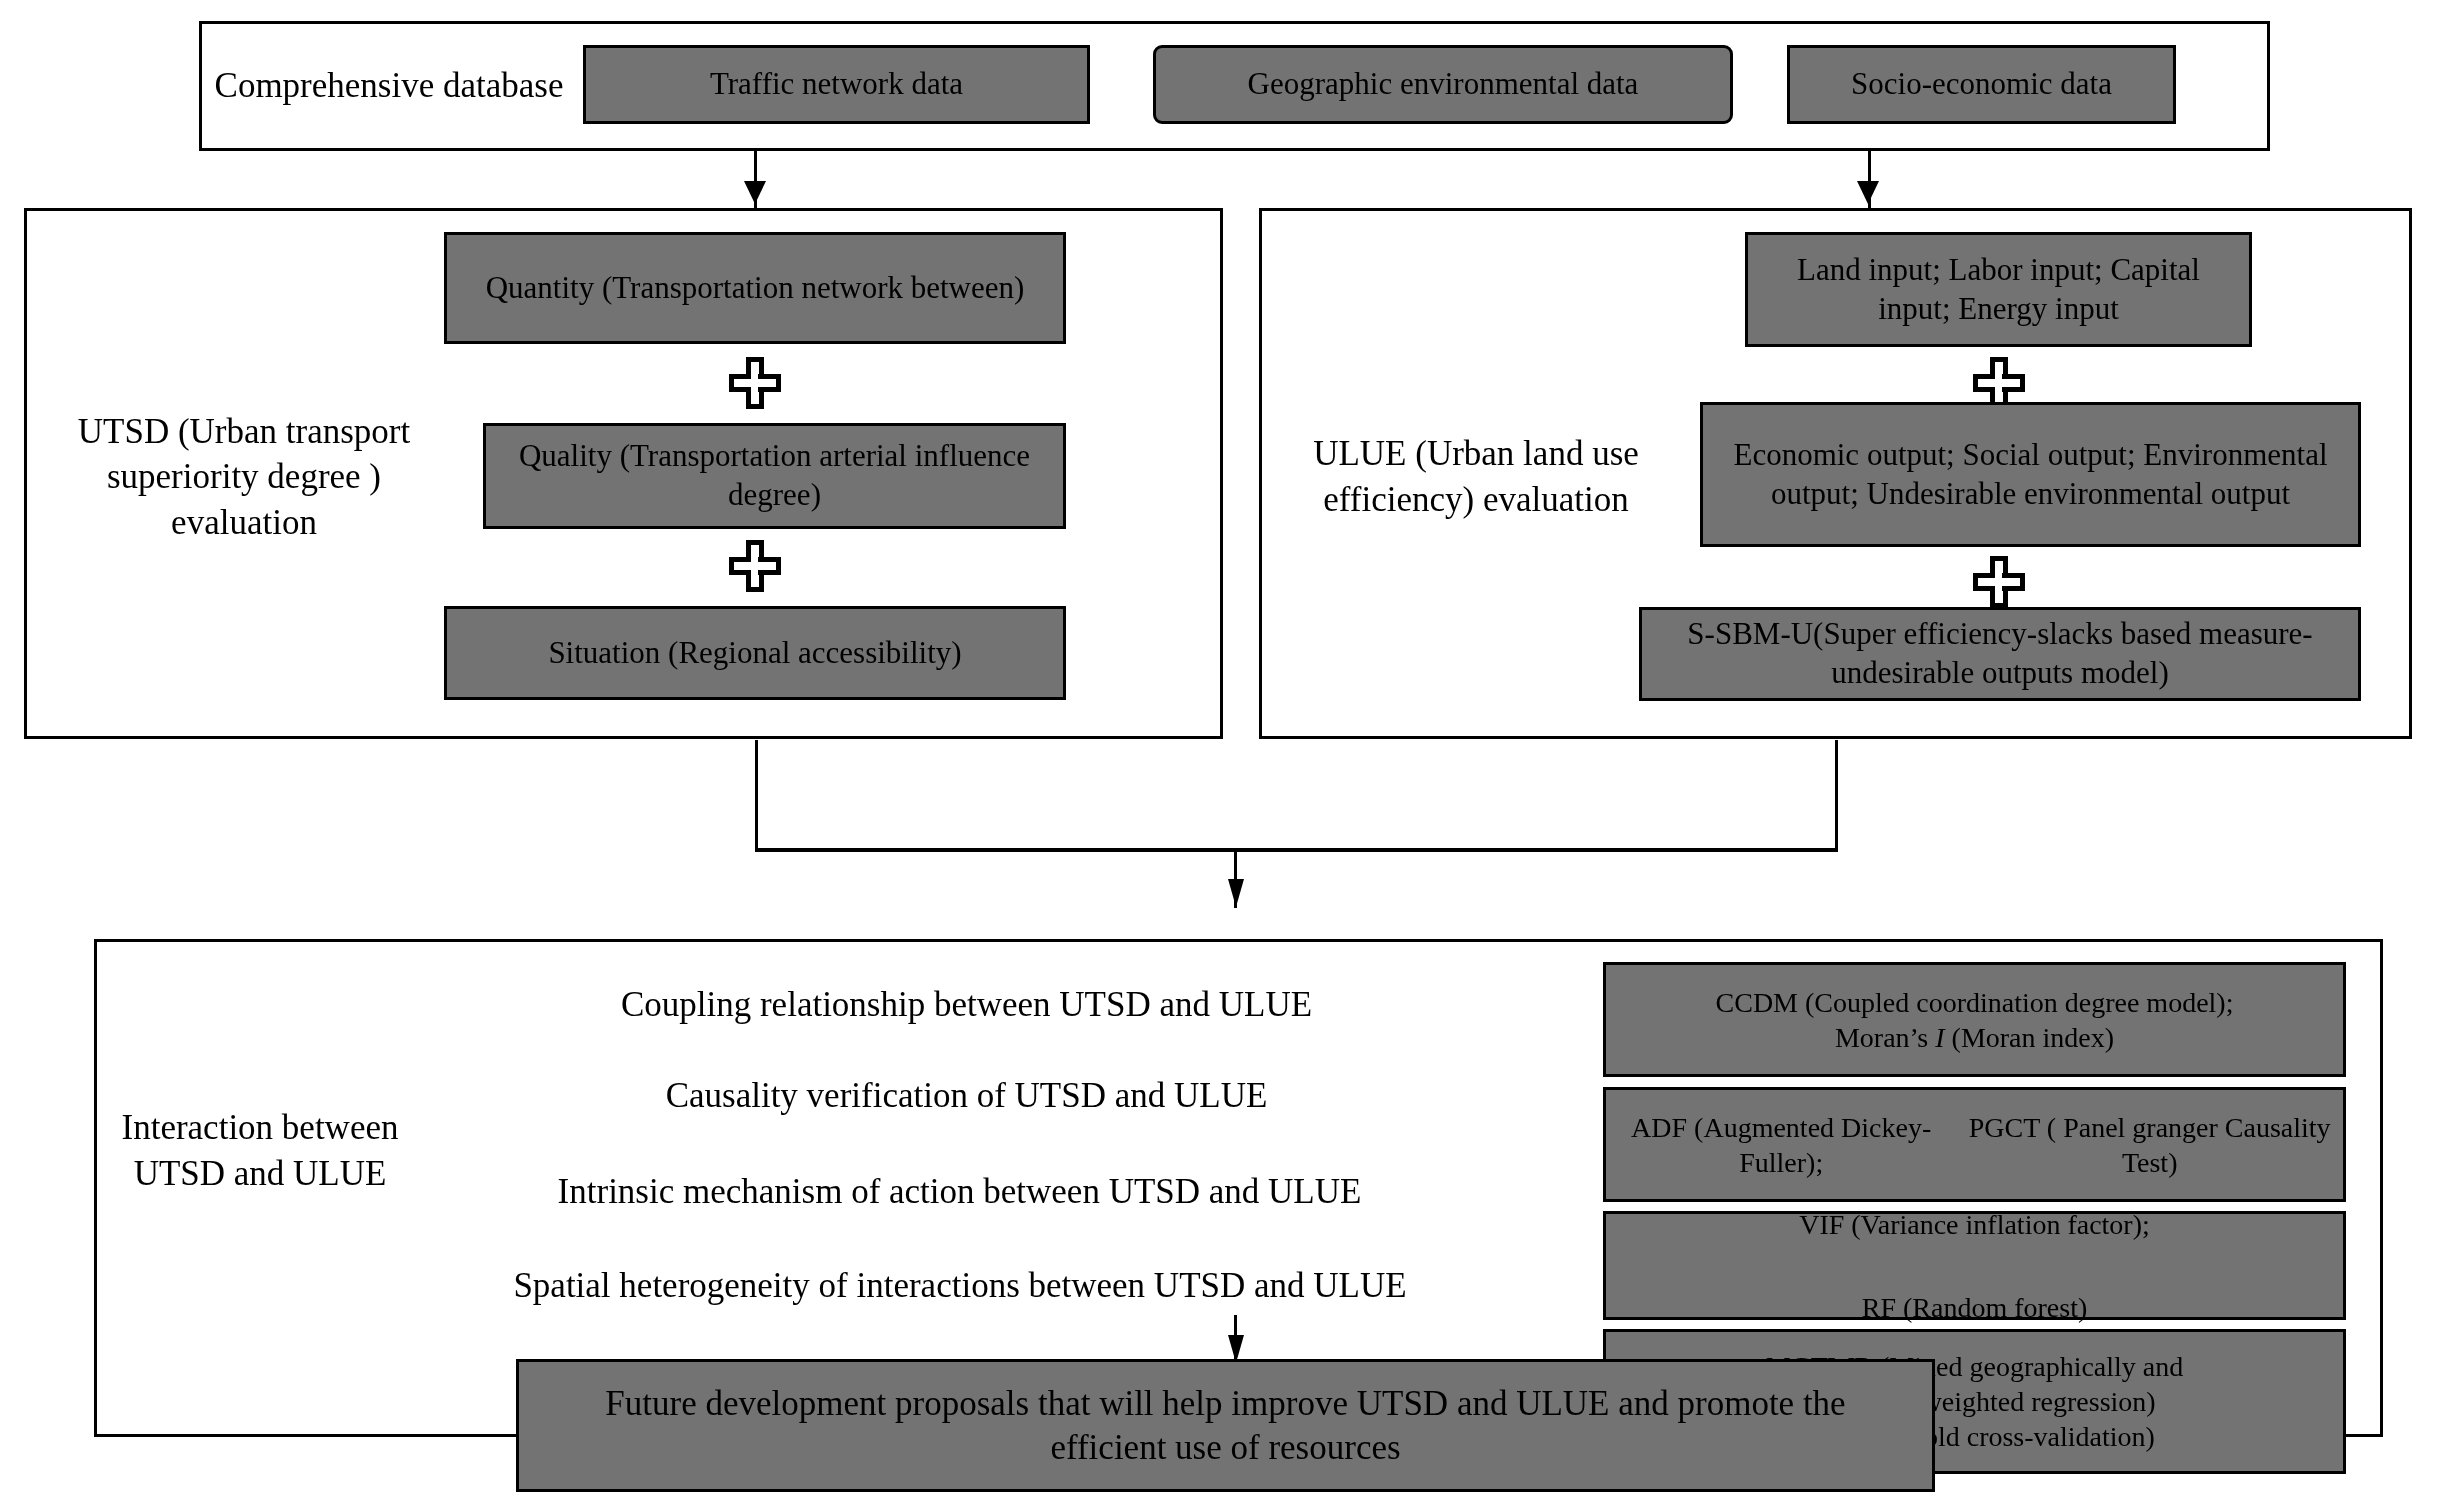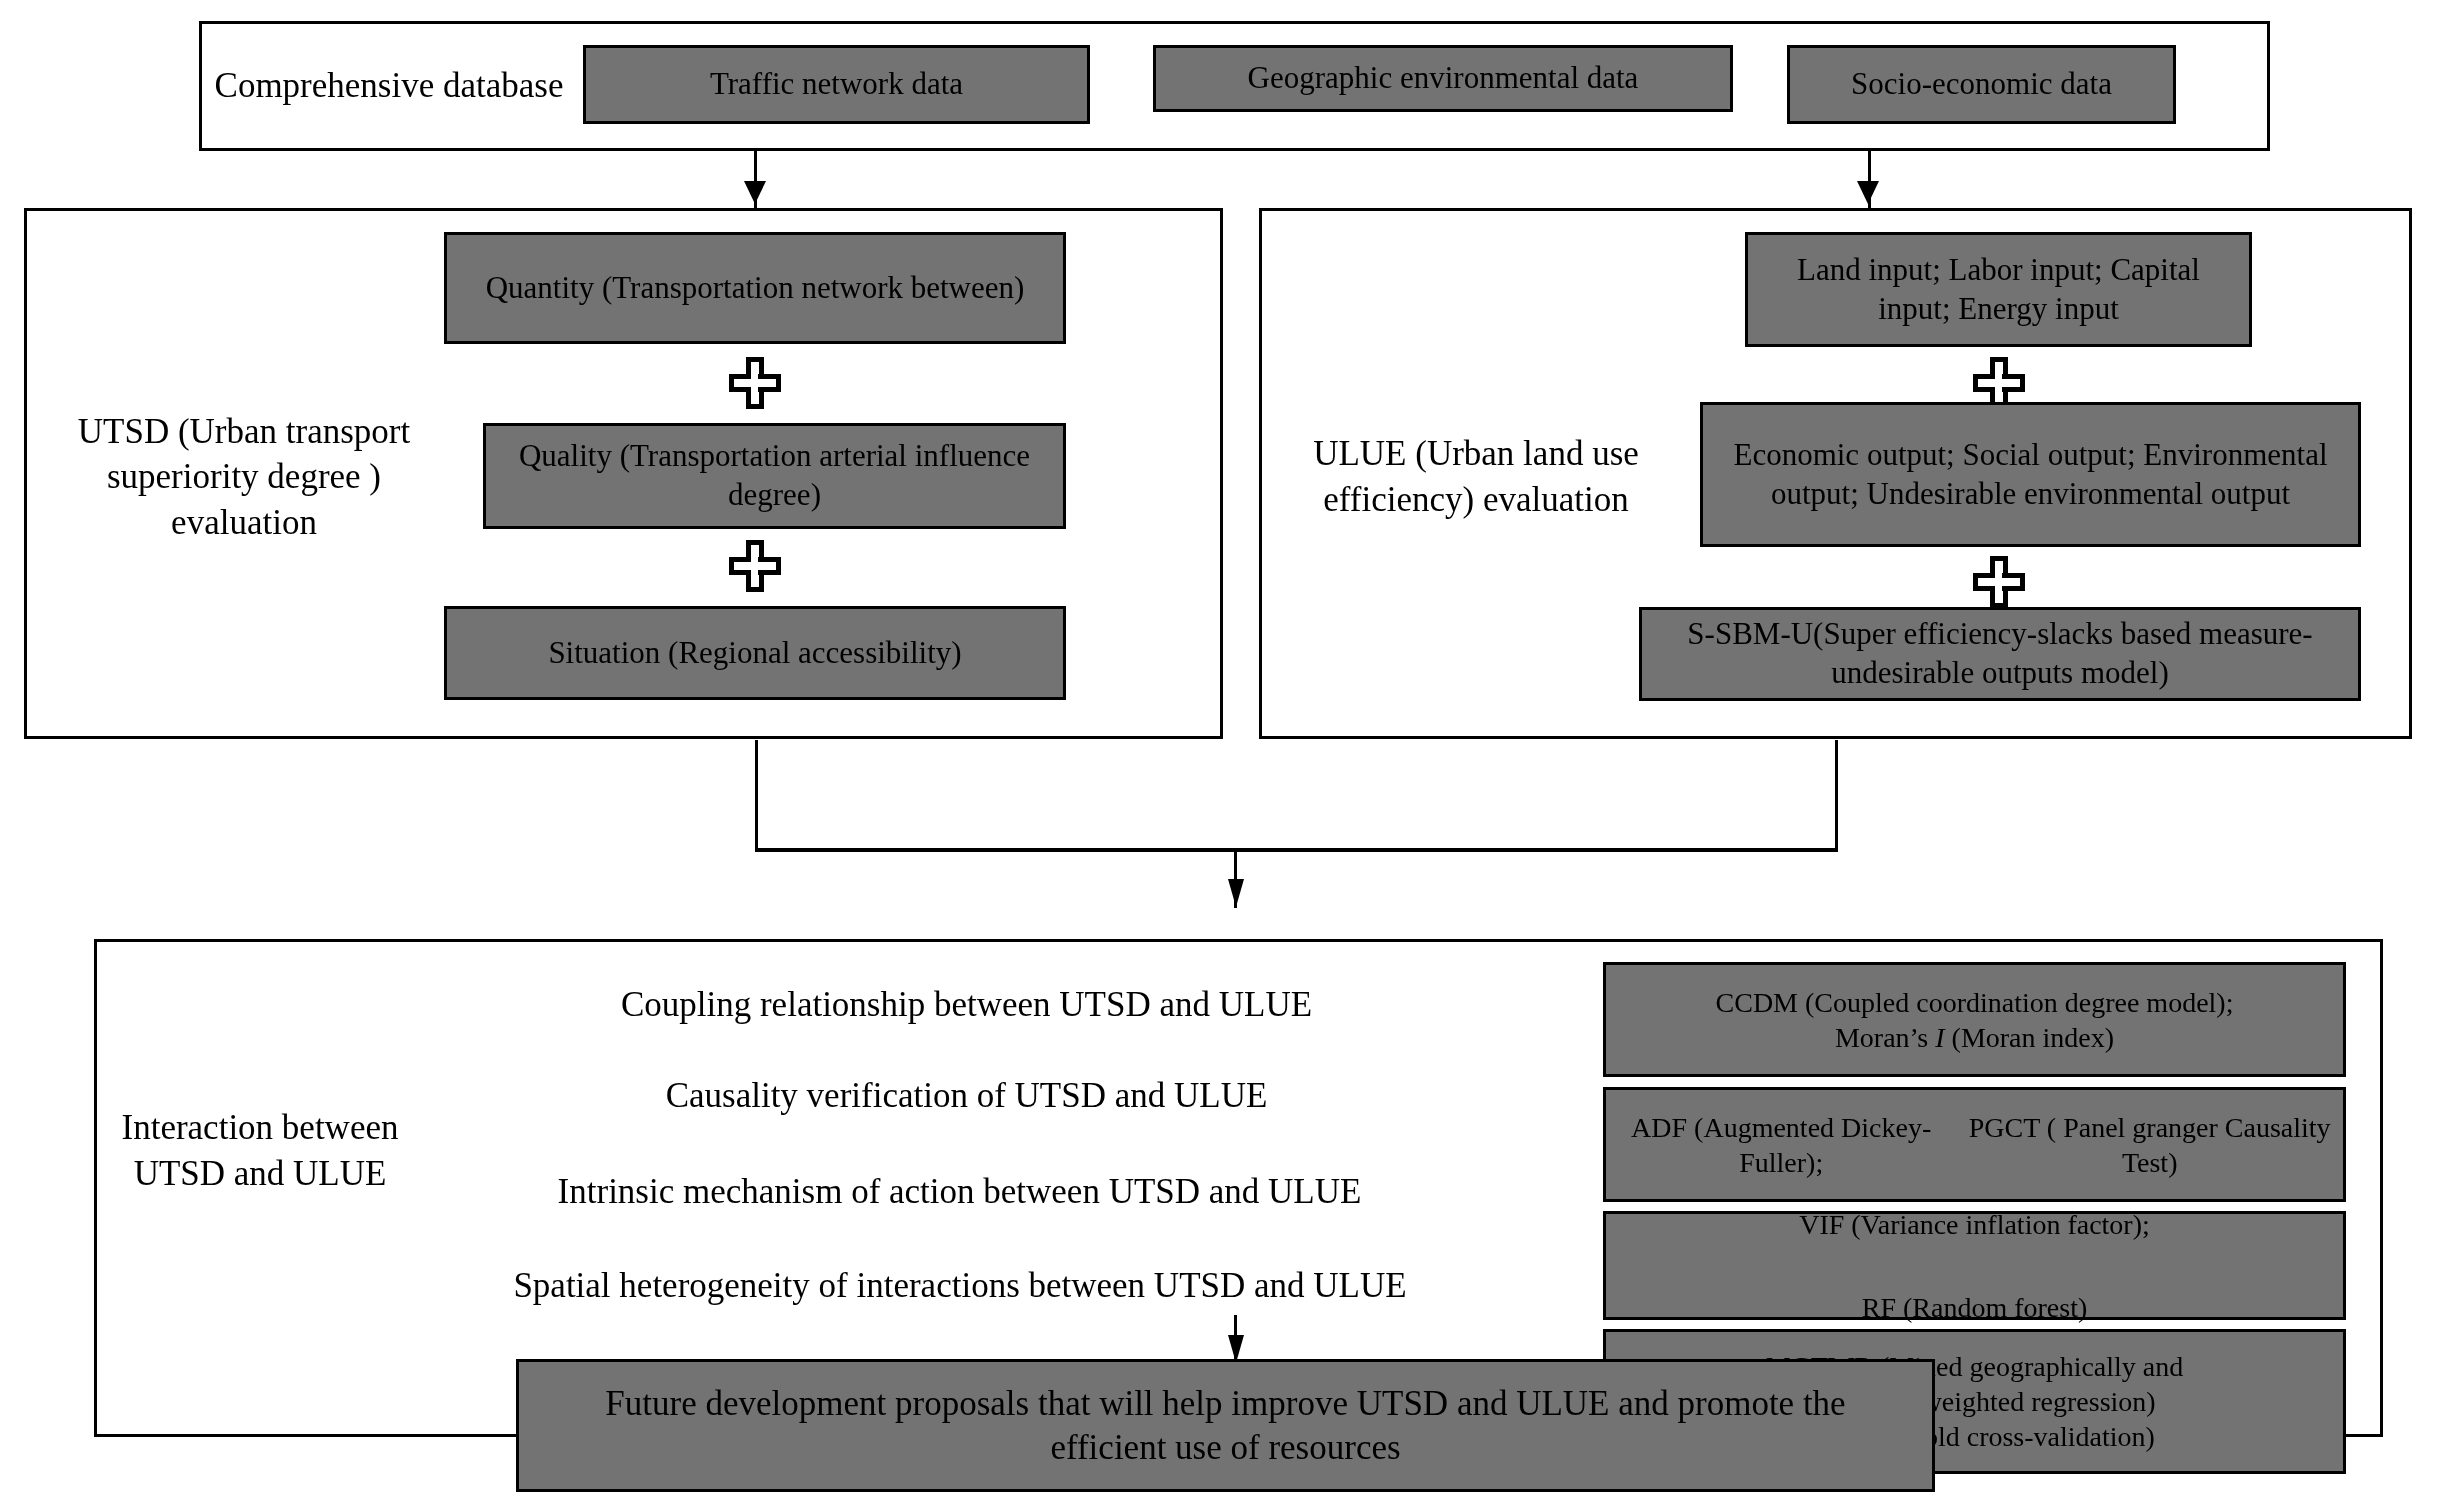--- a/index.html
+++ b/index.html
@@ -71,21 +71,21 @@
 <body>
 
 <div id="stage">
 
   <div class="panel" style="left:199px;top:21px;width:2071px;height:130px;"></div>
 
   <div class="lbl fs-xl" style="left:214px;top:27px;width:350px;height:118px;">Comprehensive database</div>
 
   <div class="box fs-lg" style="left:583px;top:45px;width:507px;height:79px;">Traffic network data</div>
 
-  <div class="box fs-lg" style="left:1153px;top:45px;width:580px;height:67px;">Geographic environmental data</div>
+  <div class="box fs-lg" style="left:1153px;top:45px;width:580px;height:79px;border-radius:9px;">Geographic environmental data</div>
 
   <div class="box fs-lg" style="left:1787px;top:45px;width:389px;height:79px;">Socio-economic data</div>
 
   <div class="vline" style="left:754px;top:151px;height:58px;"></div>
   <div class="arrowhead" style="left:744px;top:181px;"></div>
 
   <div class="vline" style="left:1868px;top:151px;height:58px;"></div>
   <div class="arrowhead" style="left:1857px;top:181px;"></div>
 
   <div class="panel" style="left:24px;top:208px;width:1199px;height:531px;"></div>

